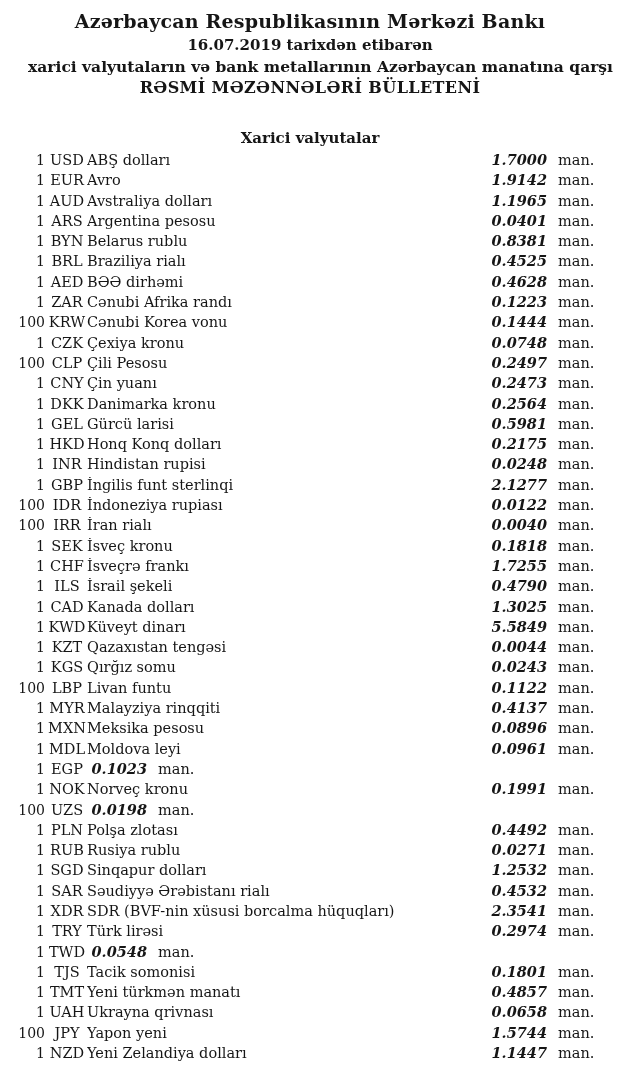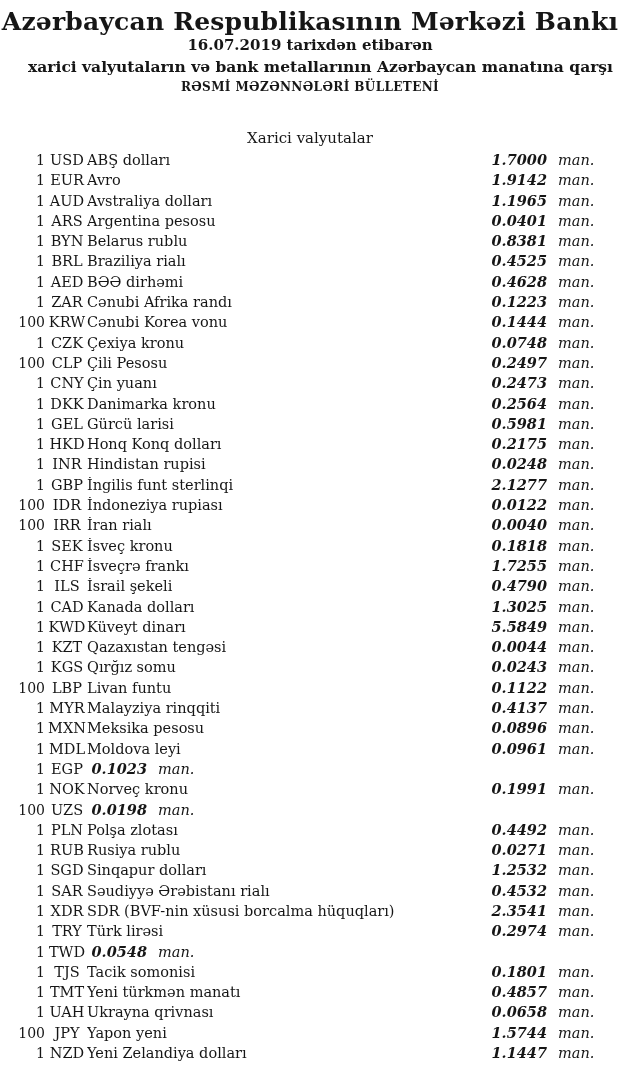--- a/index.html
+++ b/index.html
@@ -9,48 +9,48 @@
     color: #161616;
     font-family: "DejaVu Serif", "Liberation Serif", serif;
     overflow: hidden;
   }
   .page { width: 620px; height: 1067px; box-sizing: border-box; }
 
   
   .hdr { text-align: center; }
   .hdr .title {
     margin: 8px 0 0 0;
-    font-size: 25px;
+    font-size: 19px;
     font-weight: bold;
     line-height: 27px;
     letter-spacing: 0.2px;
   }
   .hdr .date-line {
     font-size: 15px;
     font-weight: bold;
     line-height: 21px;
   }
   .hdr .subtitle-line {
     font-size: 15.5px;
     font-weight: bold;
     line-height: 21px;
     margin-left: 21px;
   }
   .hdr .bulletin-line {
-    font-size: 12px;
+    font-size: 16px;
     font-weight: bold;
     line-height: 21px;
     letter-spacing: 0.4px;
   }
 
   .section-title {
     margin-top: 30px;
     text-align: center;
     font-size: 15px;
-    font-weight: normal;
+    font-weight: bold;
     line-height: 20px;
   }
 
   
   .rates {
     margin-top: 3px;
     padding-right: 27px;
   }
   .row {
     display: flex;
@@ -82,21 +82,20 @@
     font-weight: bold;
     font-style: italic;
     flex: 0 0 auto;
   }
   .unit {
     width: 46px;
     padding-left: 11px;
     text-align: center;
     box-sizing: border-box;
     flex: 0 0 auto;
-    font-style: italic;
   }
 </style>
 </head>
 <body>
 
 <div class="page">
 
   <div class="hdr">
     <h1 class="title">Azərbaycan Respublikasının Mərkəzi Bankı</h1>
     <div class="date-line">16.07.2019 tarixdən etibarən</div>

